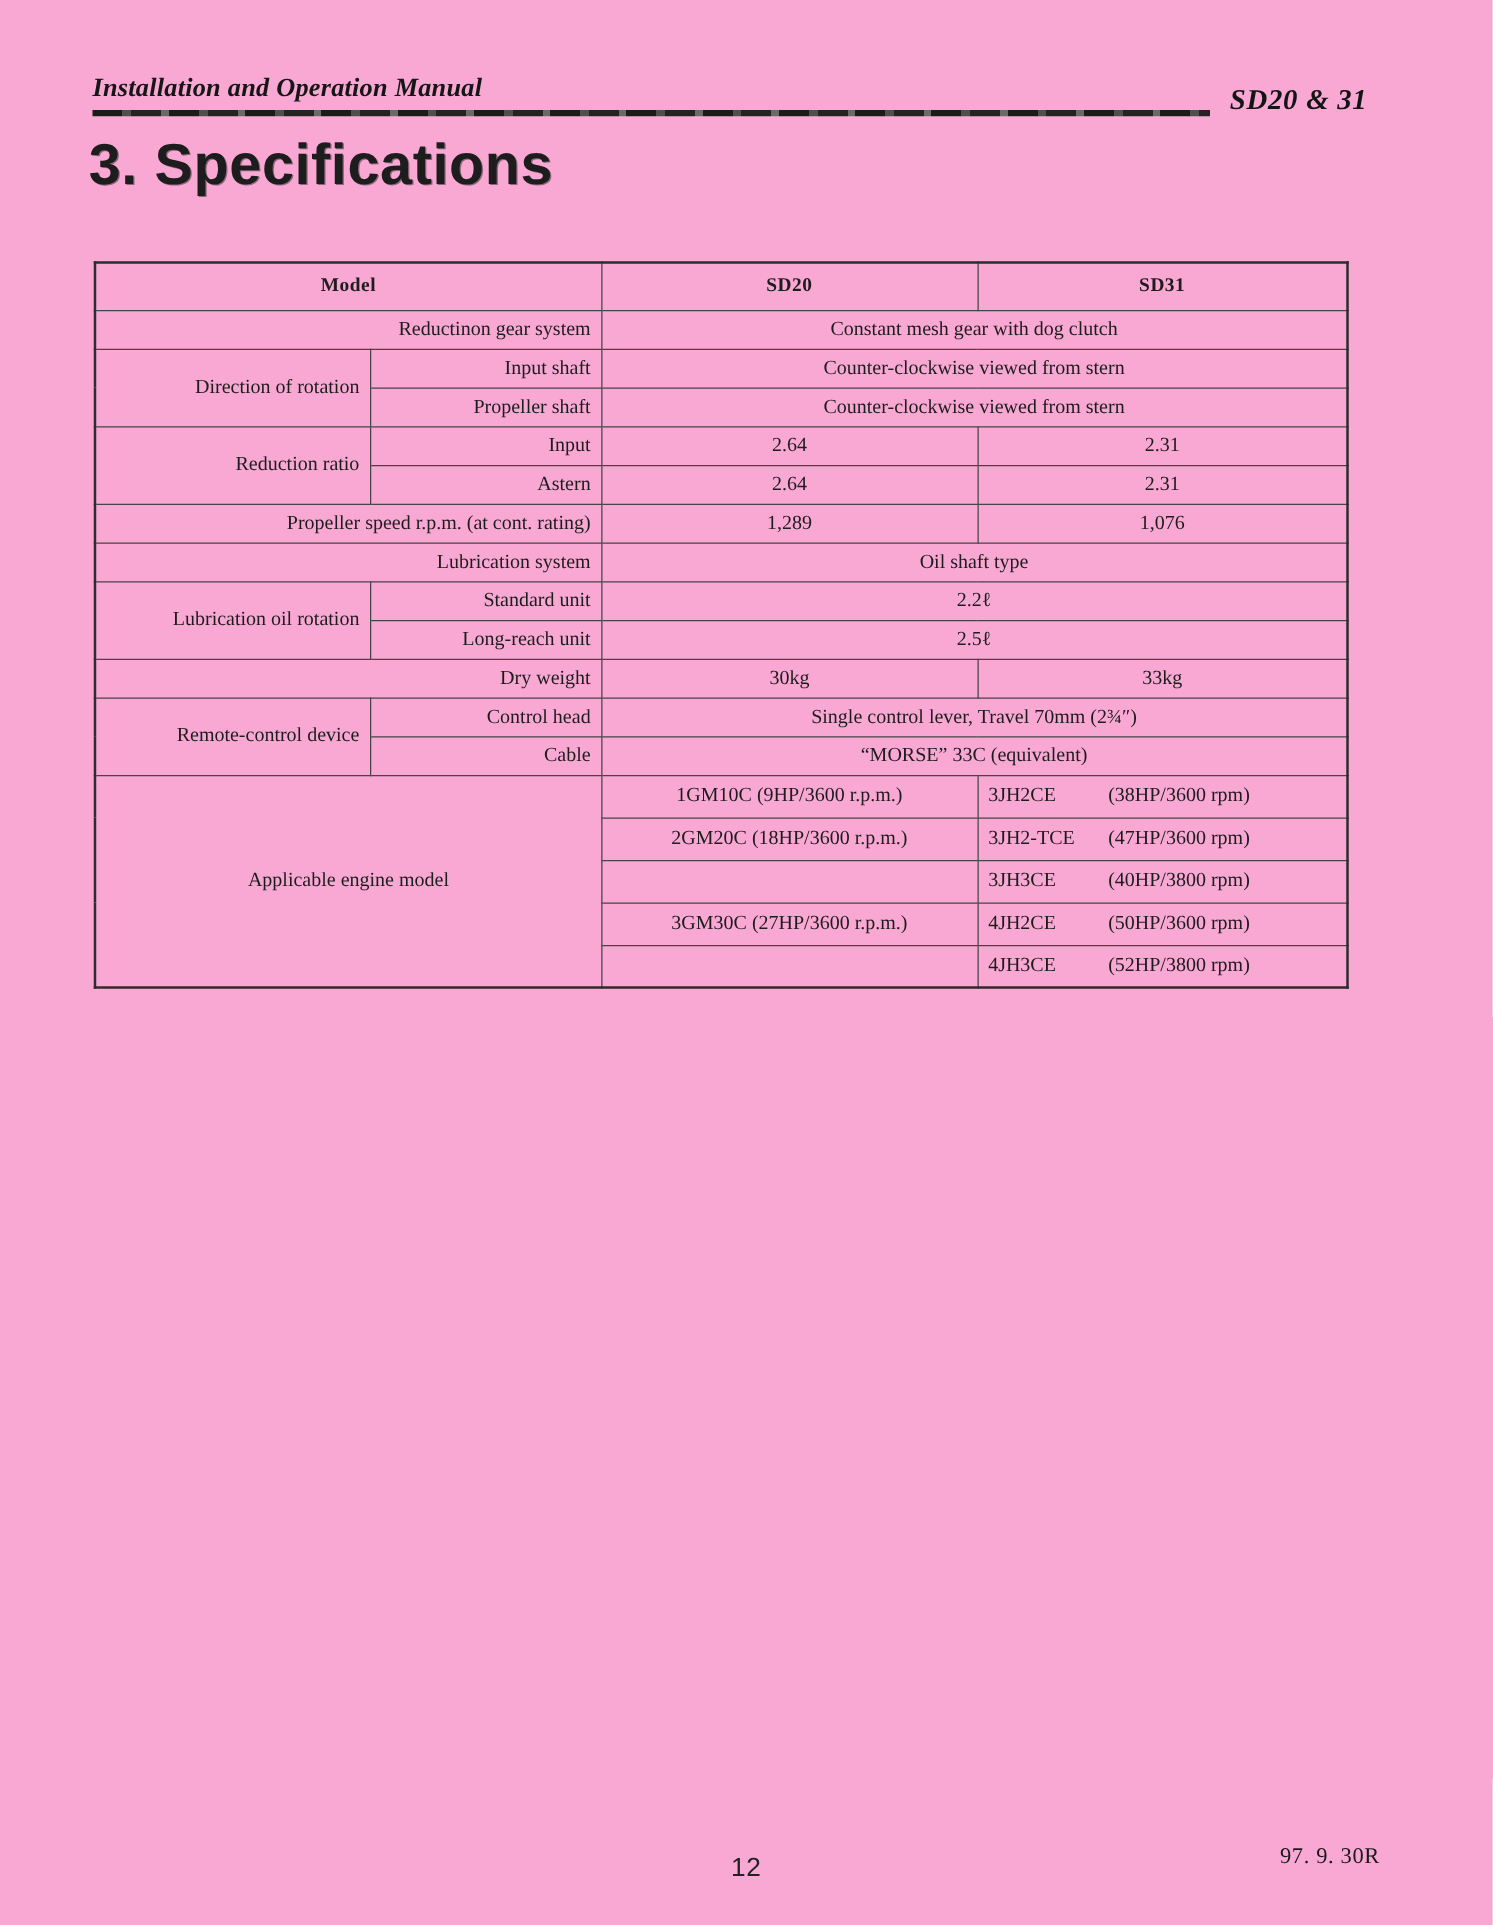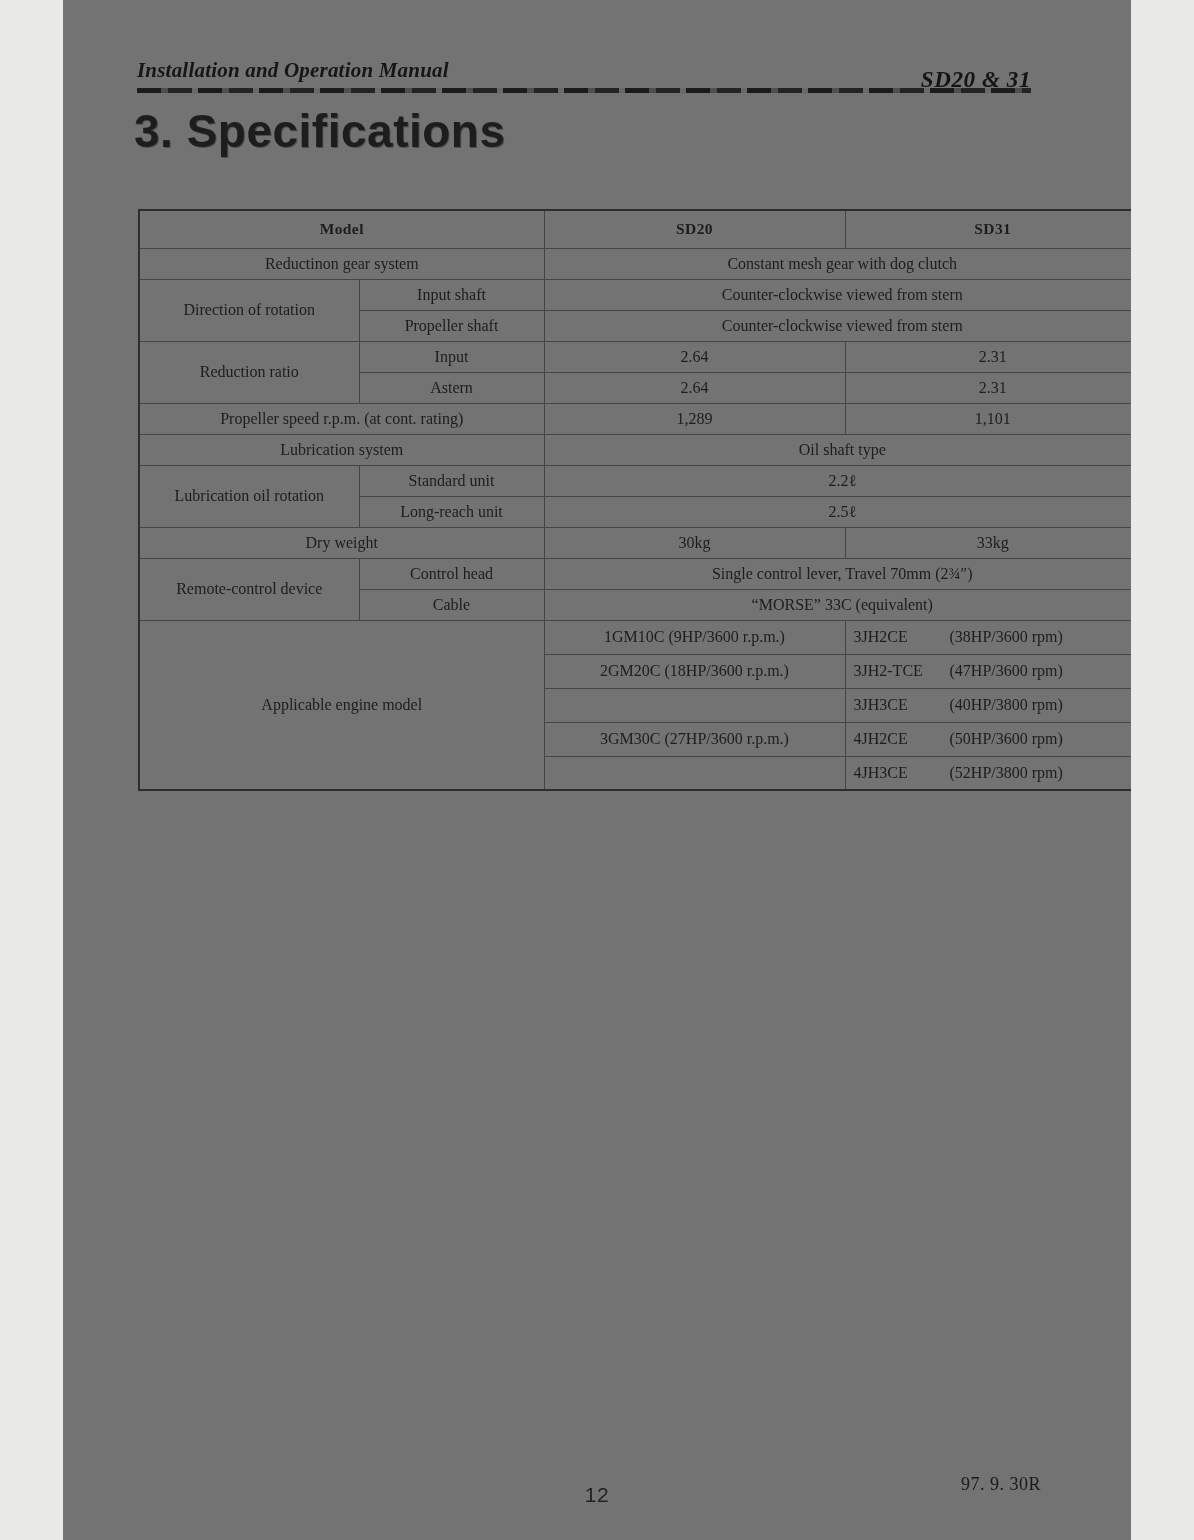--- a/index.html
+++ b/index.html
@@ -1,22 +1,22 @@
 <!DOCTYPE html>
 <html><head>
 <meta charset="utf-8">
 <style>
   * { box-sizing: border-box; }
   html, body { margin: 0; padding: 0; background: #e9e9e7; }
   .page {
     position: relative;
-    width: 1068px;
+    width: 1194px;
     height: 1540px;
     margin: 0 auto;
-    background: #737373;
+    background: #f9a8d4;
     font-family: "Liberation Sans", sans-serif;
     color: #1c1c1c;
     overflow: hidden;
   }
 
   
   .running-title {
     position: absolute;
     left: 74px; top: 58px;
     font-family: "Liberation Serif", serif;
@@ -74,21 +74,21 @@
     color: #1d1d1d;
     padding: 2px 8px;
     vertical-align: middle;
     white-space: nowrap;
     overflow: hidden;
   }
   .spec-table tr.h38 { height: 38px; }
   .spec-table tr.h31 { height: 31px; }
   .spec-table tr.h34 { height: 34px; }
   td.hdr { text-align: center; font-weight: bold; font-size: 15.5px; letter-spacing: 0.4px; }
-  td.lbl { text-align: center; padding-left: 8px; }
+  td.lbl { text-align: right; padding-left: 8px; }
   td.ctr { text-align: center; }
   td.eng31 { text-align: left; }
   td.eng31 .m { display: inline-block; width: 96px; }
 
   
   .page-number {
     position: absolute;
     top: 1471px; left: 0;
     width: 100%;
     text-align: center;
@@ -154,21 +154,21 @@
       </tr>
       <tr class="h31">
         <td class="lbl">Astern</td>
         <td class="ctr">2.64</td>
         <td class="ctr">2.31</td>
       </tr>
 
       <tr class="h31">
         <td class="lbl" colspan="2">Propeller speed r.p.m. (at cont. rating)</td>
         <td class="ctr">1,289</td>
-        <td class="ctr">1,101</td>
+        <td class="ctr">1,076</td>
       </tr>
 
       <tr class="h31">
         <td class="lbl" colspan="2">Lubrication system</td>
         <td class="ctr" colspan="2">Oil shaft type</td>
       </tr>
 
       <tr class="h31">
         <td class="lbl" rowspan="2">Lubrication oil rotation</td>
         <td class="lbl">Standard unit</td>

